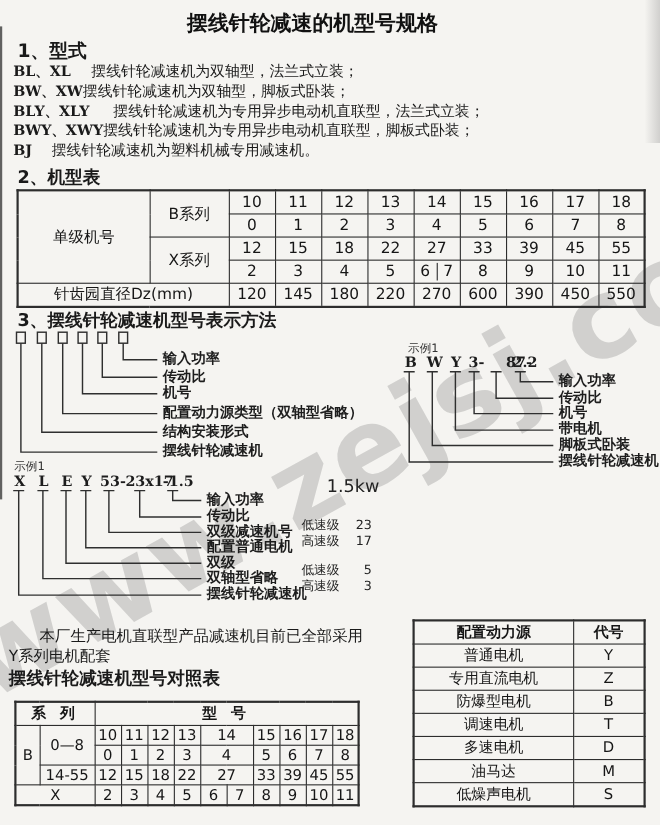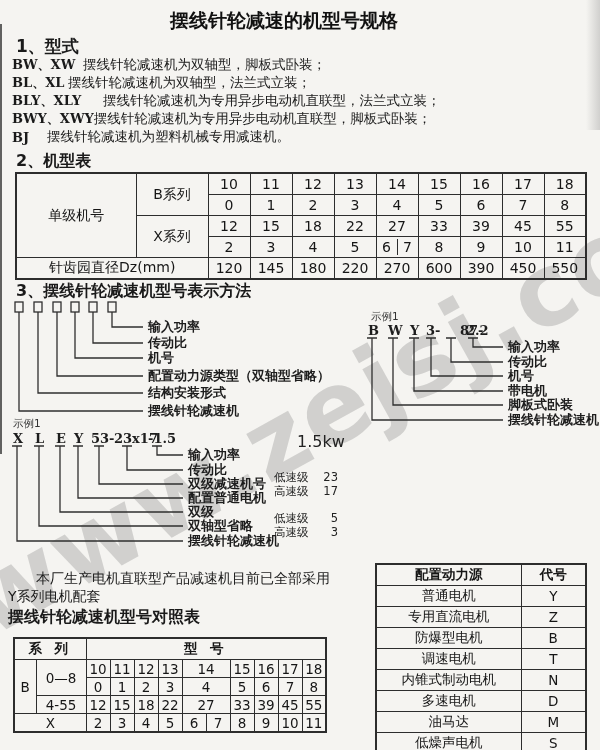--- a/index.html
+++ b/index.html
@@ -65,26 +65,26 @@
 
   <div class="watermark">www.zejsj.com</div>
   <div class="edge-strip"></div>
   <div class="corner-shade"></div>
 
   <div class="abs doc-title">摆线针轮减速的机型号规格</div>
 
   <div class="abs h1">1、型式</div>
   <div class="typelist">
     <div class="trow">
+      <span class="code">BL、XL</span>
+      <span class="desc">摆线针轮减速机为双轴型，法兰式立装；</span>
+    </div>
+    <div class="trow">
       <span class="code">BW、XW</span>
       <span class="desc">摆线针轮减速机为双轴型，脚板式卧装；</span>
-    </div>
-    <div class="trow">
-      <span class="code">BL、XL</span>
-      <span class="desc">摆线针轮减速机为双轴型，法兰式立装；</span>
     </div>
     <div class="trow">
       <span class="code">BLY、XLY</span>
       <span class="desc">摆线针轮减速机为专用异步电动机直联型，法兰式立装；</span>
     </div>
     <div class="trow">
       <span class="code">BWY、XWY</span>
       <span class="desc">摆线针轮减速机为专用异步电动机直联型，脚板式卧装；</span>
     </div>
     <div class="trow">
@@ -311,21 +311,21 @@
       <td>1</td>
       <td>2</td>
       <td>3</td>
       <td colspan="2">4</td>
       <td>5</td>
       <td>6</td>
       <td>7</td>
       <td>8</td>
     </tr>
     <tr>
-      <td>4-55</td>
+      <td>14-55</td>
       <td>12</td>
       <td>15</td>
       <td>18</td>
       <td>22</td>
       <td colspan="2">27</td>
       <td>33</td>
       <td>39</td>
       <td>45</td>
       <td>55</td>
     </tr>
@@ -365,24 +365,20 @@
     </tr>
     <tr>
       <td>防爆型电机</td>
       <td>B</td>
     </tr>
     <tr>
       <td>调速电机</td>
       <td>T</td>
     </tr>
     <tr>
-      <td>内锥式制动电机</td>
-      <td>N</td>
-    </tr>
-    <tr>
       <td>多速电机</td>
       <td>D</td>
     </tr>
     <tr>
       <td>油马达</td>
       <td>M</td>
     </tr>
     <tr>
       <td>低燥声电机</td>
       <td>S</td>

